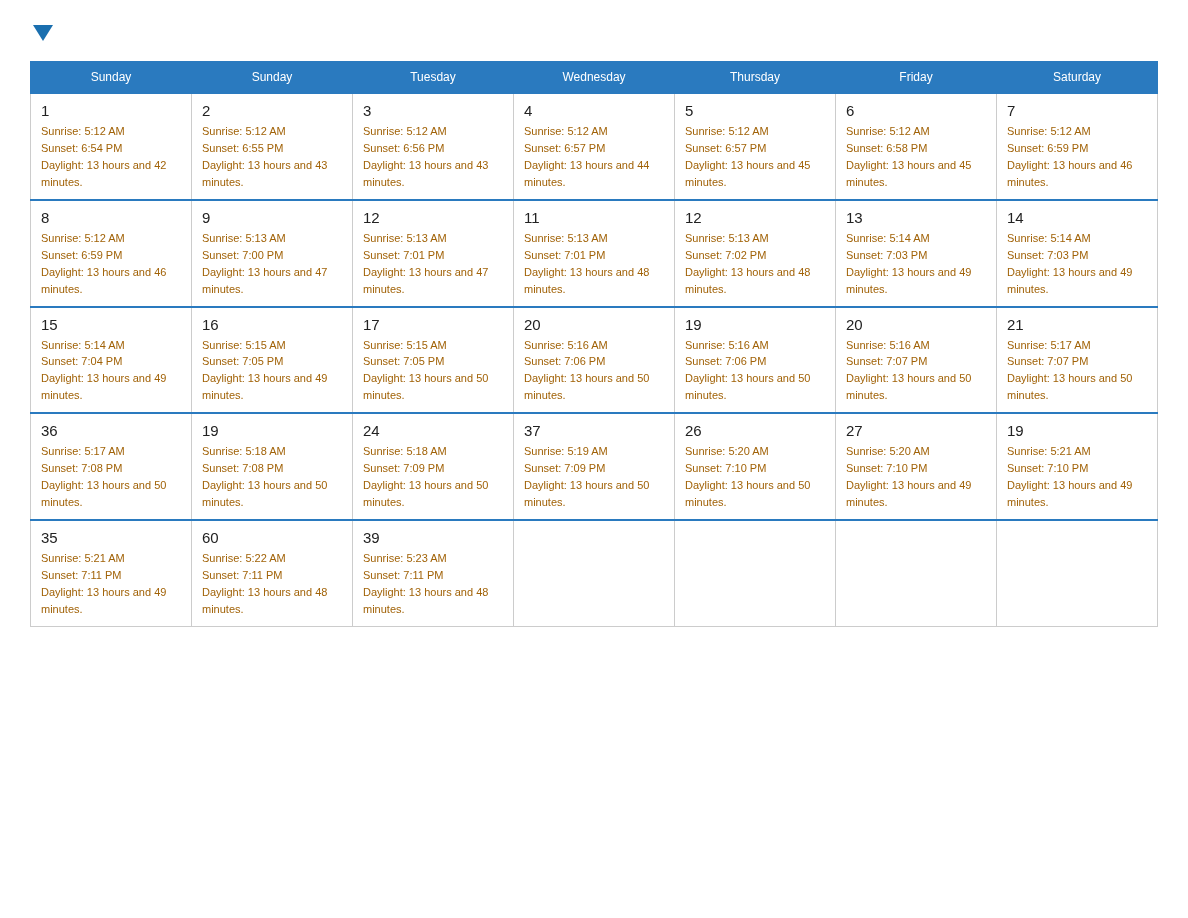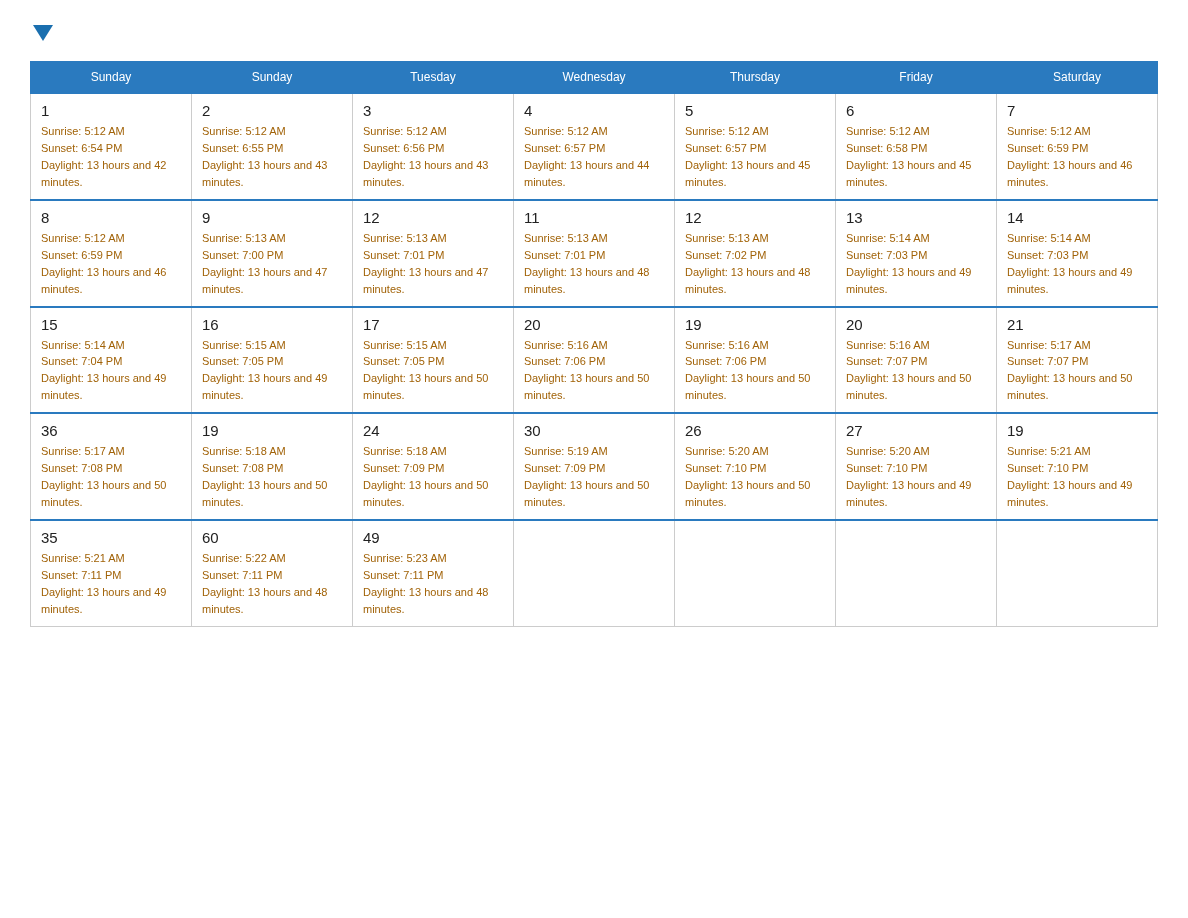--- a/index.html
+++ b/index.html
@@ -177,35 +177,35 @@
         <td><span class="day-number">21</span>
 <span class="day-info">Sunrise: 5:17 AM<br>Sunset: 7:07 PM<br>Daylight: 13 hours and 50 minutes.</span></td>
       </tr>
       <tr>
         <td><span class="day-number">36</span>
 <span class="day-info">Sunrise: 5:17 AM<br>Sunset: 7:08 PM<br>Daylight: 13 hours and 50 minutes.</span></td>
         <td><span class="day-number">19</span>
 <span class="day-info">Sunrise: 5:18 AM<br>Sunset: 7:08 PM<br>Daylight: 13 hours and 50 minutes.</span></td>
         <td><span class="day-number">24</span>
 <span class="day-info">Sunrise: 5:18 AM<br>Sunset: 7:09 PM<br>Daylight: 13 hours and 50 minutes.</span></td>
-        <td><span class="day-number">30</span>
+        <td><span class="day-number">37</span>
 <span class="day-info">Sunrise: 5:19 AM<br>Sunset: 7:09 PM<br>Daylight: 13 hours and 50 minutes.</span></td>
         <td><span class="day-number">26</span>
 <span class="day-info">Sunrise: 5:20 AM<br>Sunset: 7:10 PM<br>Daylight: 13 hours and 50 minutes.</span></td>
         <td><span class="day-number">27</span>
 <span class="day-info">Sunrise: 5:20 AM<br>Sunset: 7:10 PM<br>Daylight: 13 hours and 49 minutes.</span></td>
         <td><span class="day-number">19</span>
 <span class="day-info">Sunrise: 5:21 AM<br>Sunset: 7:10 PM<br>Daylight: 13 hours and 49 minutes.</span></td>
       </tr>
       <tr>
         <td><span class="day-number">35</span>
 <span class="day-info">Sunrise: 5:21 AM<br>Sunset: 7:11 PM<br>Daylight: 13 hours and 49 minutes.</span></td>
         <td><span class="day-number">60</span>
 <span class="day-info">Sunrise: 5:22 AM<br>Sunset: 7:11 PM<br>Daylight: 13 hours and 48 minutes.</span></td>
-        <td><span class="day-number">49</span>
+        <td><span class="day-number">39</span>
 <span class="day-info">Sunrise: 5:23 AM<br>Sunset: 7:11 PM<br>Daylight: 13 hours and 48 minutes.</span></td>
         <td></td>
         <td></td>
         <td></td>
         <td></td>
       </tr>
     </tbody>
 </table>
 
 </body></html>

